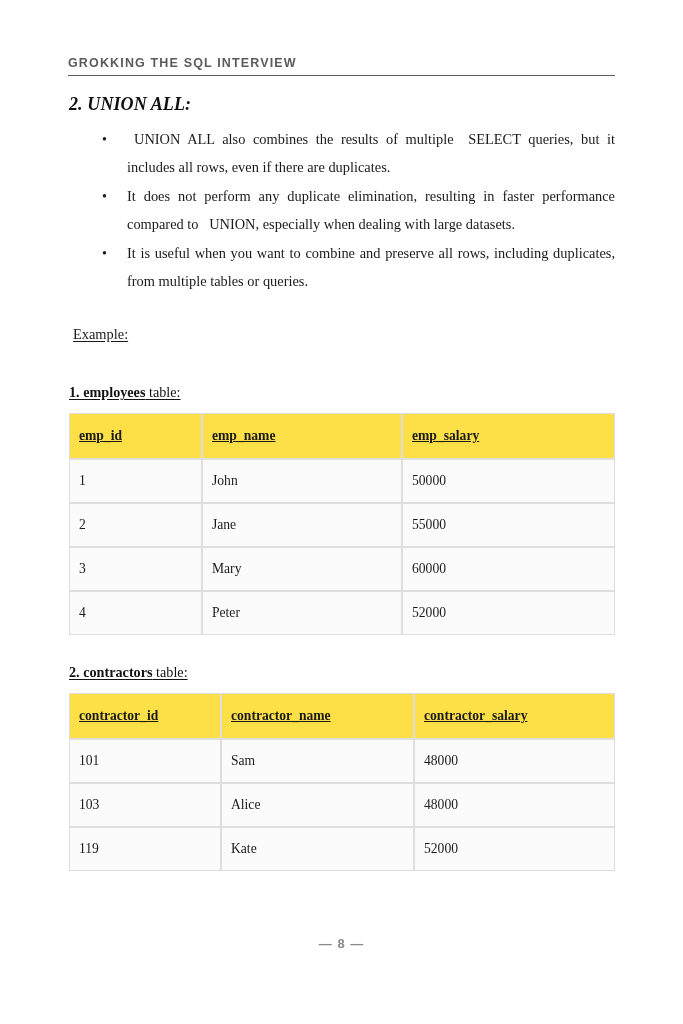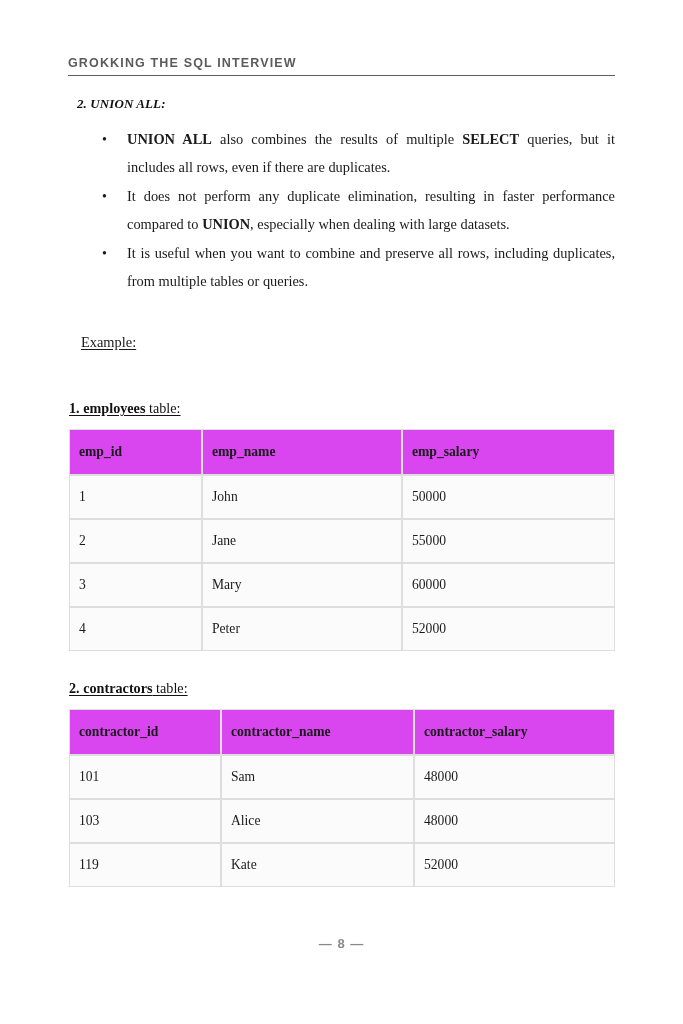--- a/index.html
+++ b/index.html
@@ -49,24 +49,24 @@
 
   
   .content {
     position: absolute;
     left: 69px;
     top: 94px;
     width: 546px;
   }
 
   h2.section-title {
-    font-size: 13px;
+    font-size: 18px;
     font-weight: bold;
     font-style: italic;
-    margin: 0 0 12px 8px;
+    margin: 0 0 12px 0;
     line-height: 20px;
     letter-spacing: .1px;
   }
 
   ul.bullets {
     list-style: none;
     margin: 0 0 6px 0;
     padding: 0;
   }
   ul.bullets > li {
@@ -79,26 +79,26 @@
     text-justify: inter-word;
     color: #1a1a1a;
   }
   ul.bullets > li .bullet-dot {
     position: absolute;
     left: 33px;
     top: 0;
     font-size: 14px;
     line-height: 27.5px;
   }
-  ul.bullets > li b { font-weight: bold; }
+  ul.bullets > li b { font-weight: normal; margin-left: 7px; }
 
   p.body-line {
     font-size: 14.4px;
     line-height: 27px;
-    margin: 12px;
+    margin: 4px;
     color: #1a1a1a;
   }
 
   .u-line { text-decoration: underline; text-underline-offset: 2px; }
 
   .gap-a { height: 16px; }
   .gap-b { height: 12px; }
   .gap-c { height: 13px; }
 
   
@@ -118,21 +118,22 @@
     text-align: left;
     vertical-align: middle;
     background: #fbfbfc;
     color: #1a1a1a;
     overflow: hidden;
     white-space: nowrap;
   }
   table.data-table th {
     font-weight: bold;
     height: 44px;
-    background: #d946ef;
+    background: #fde047;
+    text-decoration: underline;
   }
   table.data-table td {
     height: 42px;
   }
 
   
   table.t-employees col.c1 { width: 133px; }
   table.t-employees col.c2 { width: 200px; }
   table.t-employees col.c3 { width: 213px; }
 

